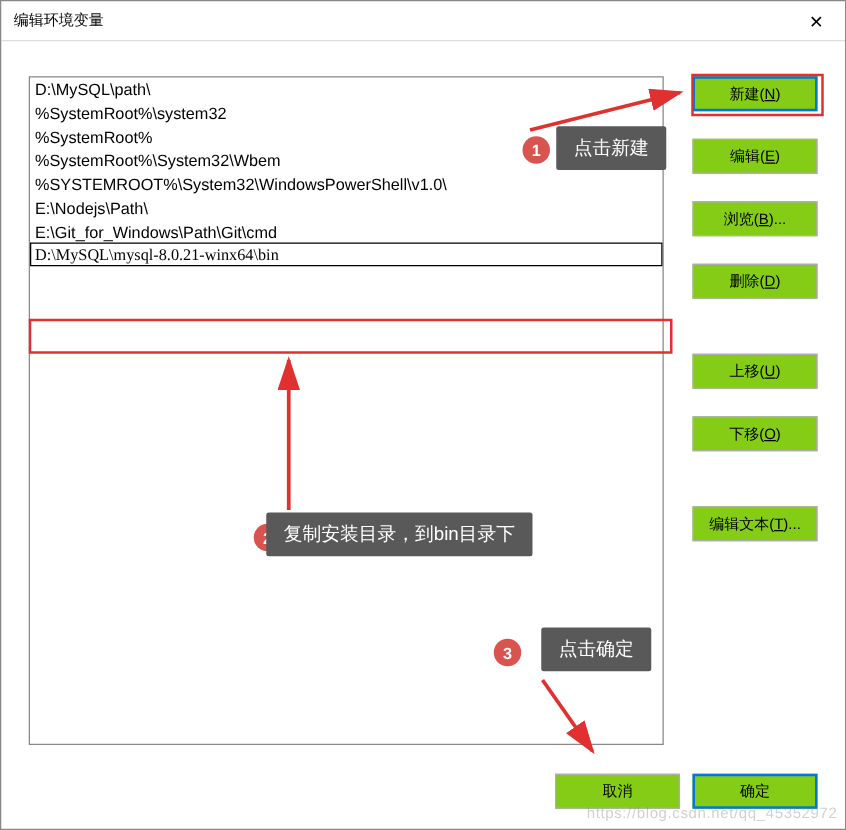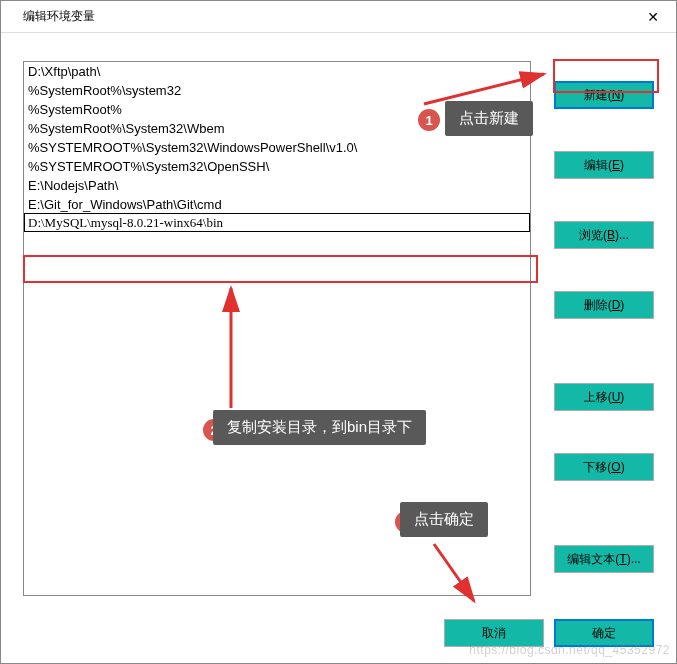--- a/index.html
+++ b/index.html
@@ -16,21 +16,21 @@
   height: 664px;
   border: 1px solid #888;
   background: #fff;
   position: relative;
 }
 .titlebar {
   height: 32px;
   border-bottom: 1px solid #ddd;
   display: flex;
   align-items: center;
-  padding-left: 22px;
+  padding-left: 10px;
 }
 .titlebar-text { font-size: 12px; }
 .close-btn {
   position: absolute;
   right: 0; top: 0;
   width: 46px; height: 32px;
   display: flex; align-items: center; justify-content: center;
   font-size: 14px;
   font-family: Arial;
 }
@@ -67,27 +67,26 @@
   position: absolute;
   right: 0; top: 12px;
   width: 100px;
   display: flex;
   flex-direction: column;
   gap: 8px;
 }
 .btn {
   width: 100px;
   height: 28px;
-  background: #14b8a6;
+  background: #84cc16;
   border: 1px solid #adadad;
   font-size: 12px;
   font-family: inherit;
   cursor: default;
   text-align: center;
-  margin-top: 20px;
 }
 .btn u { text-decoration: underline; }
 .btn-spacer-sm { height: 6px; }
 .btn.focus {
   border: 2px solid #0078d7;
 }
 .footer {
   position: absolute;
   right: 0;
   bottom: 0;
@@ -136,26 +135,25 @@
 <div class="dialog">
   <div class="titlebar">
     <span class="titlebar-text">编辑环境变量</span>
     <div class="close-btn">
       <span>✕</span>
     </div>
   </div>
 
   <div class="content">
     <div class="listbox">
-      <div class="list-item">D:\Xftp\path\</div>
+      <div class="list-item">D:\MySQL\path\</div>
       <div class="list-item">%SystemRoot%\system32</div>
       <div class="list-item">%SystemRoot%</div>
       <div class="list-item">%SystemRoot%\System32\Wbem</div>
       <div class="list-item">%SYSTEMROOT%\System32\WindowsPowerShell\v1.0\</div>
-      <div class="list-item">%SYSTEMROOT%\System32\OpenSSH\</div>
       <div class="list-item">E:\Nodejs\Path\</div>
       <div class="list-item">E:\Git_for_Windows\Path\Git\cmd</div>
       <div class="list-item selected">
         <div class="list-item editing" style="margin:-1px -4px 0 -4px;">D:\MySQL\mysql-8.0.21-winx64\bin</div>
       </div>
     </div>
 
     <div class="sidebar">
       <button class="btn focus"><span>新建(<u>N</u>)</span></button>
       <div class="btn-spacer-sm"></div>
@@ -181,21 +179,21 @@
   <div class="redbox" style="left:552px; top:58px; width:106px; height:34px;"></div>
   <div class="redbox" style="left:22px; top:254px; width:515px; height:28px;"></div>
 
   <div class="annot-badge" style="left:417px; top:108px;">1</div>
   <div class="annot-tooltip" style="left:444px; top:100px;">点击新建</div>
 
   <div class="annot-badge" style="left:202px; top:418px;">2</div>
   <div class="annot-tooltip" style="left:212px; top:409px;">复制安装目录，到bin目录下</div>
 
   <div class="annot-badge" style="left:394px; top:510px;">3</div>
-  <div class="annot-tooltip" style="left:399px; top:501px;">点击确定</div>
+  <div class="annot-tooltip" style="left:432px; top:501px;">点击确定</div>
 
   <svg class="arrow" style="left:418px; top:63px; width:135px; height:45px;">
     <defs>
         <marker id="ah1" markerWidth="10" markerHeight="10" refX="8" refY="3" orient="auto">
           <path d="M0,0 L0,6 L9,3 z" fill="#e03030"></path>
         </marker>
       </defs>
     <line x1="5" y1="40" x2="125" y2="10" stroke="#e03030" stroke-width="3" marker-end="url(#ah1)"></line>
   </svg>
 

